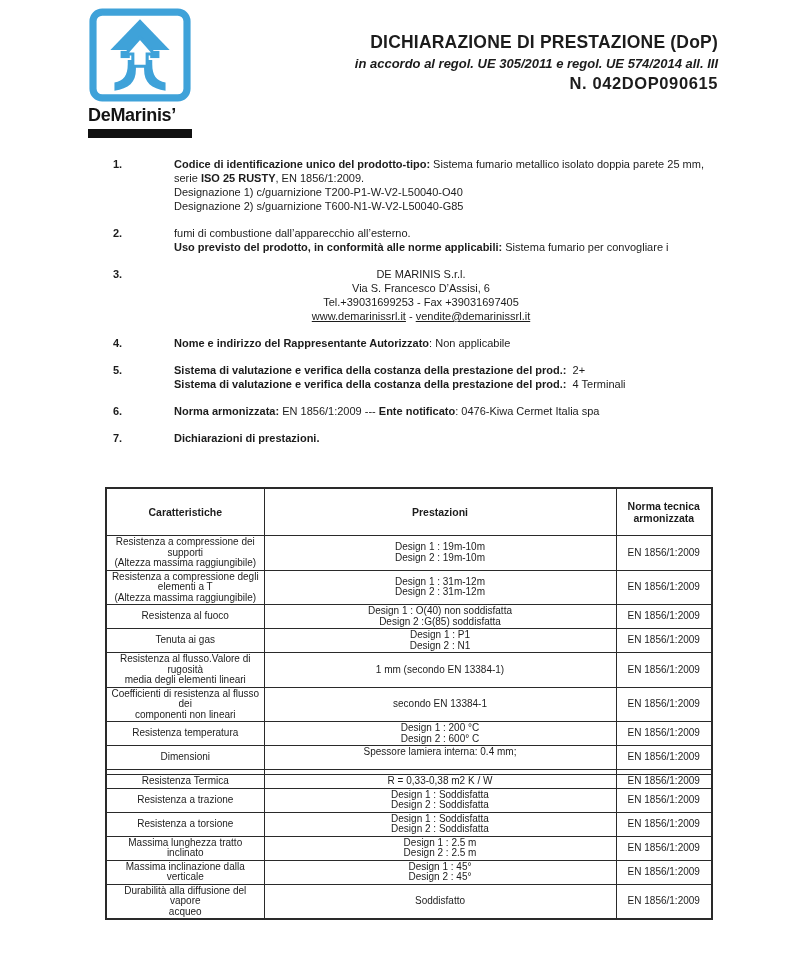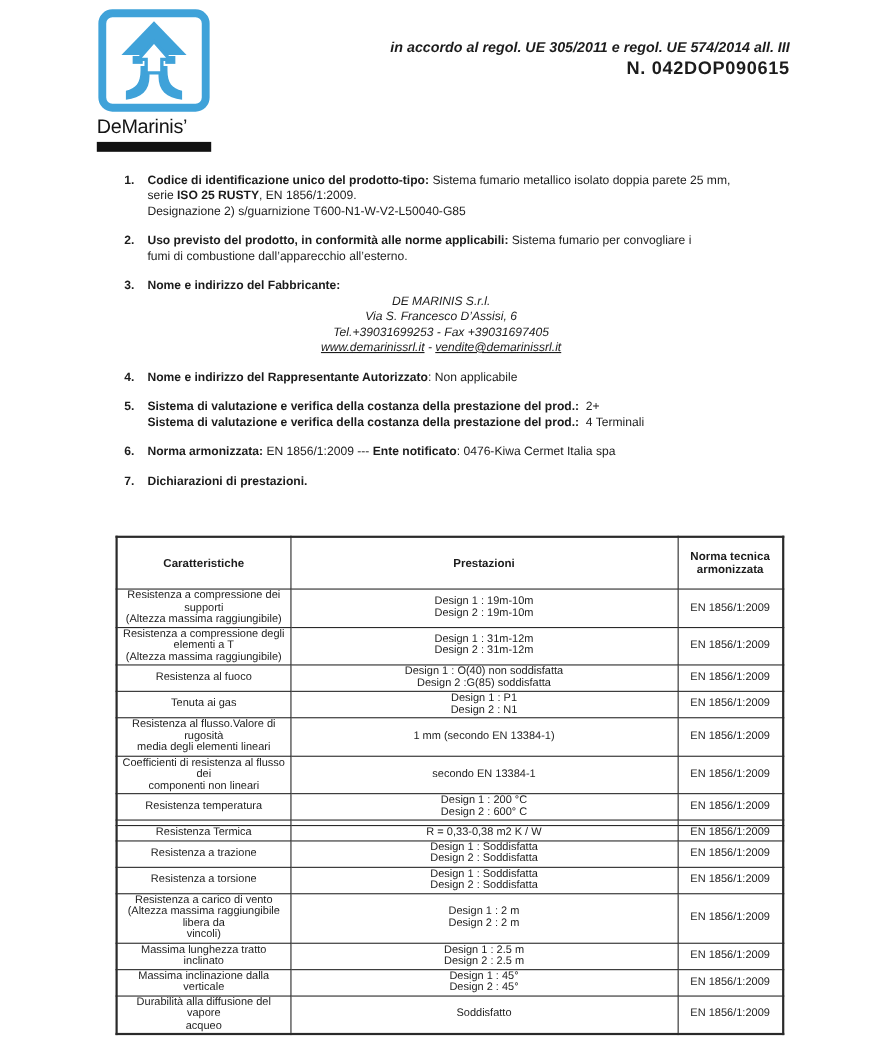--- a/index.html
+++ b/index.html
@@ -6,33 +6,33 @@
   .page {
     position:relative; width:800px; height:960px; margin:0 auto;
     background:#ffffff; overflow:hidden;
     font-family:"Liberation Sans","DejaVu Sans",sans-serif;
     color:#1c1c1c;
   }
   
   .top { position:absolute; top:8px; left:88px; right:82px; display:flex; }
   .logo { width:106px; flex:none; }
   .logo svg { display:block; }
-  .brand { font-weight:normal; font-size:18px; letter-spacing:-0.3px; color:#141414; margin-top:3px; white-space:nowrap; }
+  .brand { font-weight:bold; font-size:18px; letter-spacing:-0.3px; color:#141414; margin-top:3px; white-space:nowrap; }
   .brand-bar { height:9px; background:#111; margin-top:3px; width:104px; }
   .titles { margin-left:auto; text-align:right; padding-top:24px; }
   .doc-title { font-size:17.5px; font-weight:bold; letter-spacing:0.2px; }
   .doc-subtitle { font-size:13px; font-weight:bold; margin-top:3px;font-style:italic; }
   .doc-number { font-size:16.5px; font-weight:bold; margin-top:3px; letter-spacing:0.6px;text-align:right; }
   
   .list { position:absolute; top:157px; left:105px; right:88px; font-size:11px; line-height:14px; }
   .item { display:flex; margin-bottom:13px; }
   .inum { width:29px; flex:none; font-weight:bold; padding-left:8px; box-sizing:border-box; }
-  .ibody { flex:1; }
+  .ibody { flex:1;margin-left:40px; }
   .b { font-weight:bold; }
-  .addr { text-align:center; margin-right:44px;font-style:italic; }
+  .addr { text-align:center; margin-right:44px; }
   .link { text-decoration:underline; color:#1c1c1c; cursor:pointer; }
   
   .tablewrap { position:absolute; top:487px; left:105px; }
   table.perf { border-collapse:collapse; width:606px; table-layout:fixed;
                font-size:10px; line-height:10.5px; border:2px solid #2a2a2a; }
   table.perf th, table.perf td {
     border:1px solid #2a2a2a; text-align:center; vertical-align:middle;
     padding:1px 3px; white-space:pre-line; overflow:hidden;
   }
   table.perf th { font-weight:bold; font-size:10.5px; line-height:12px; height:44px;margin-left:19px; }
@@ -55,48 +55,49 @@
           <rect x="60" y="42" width="9" height="7"></rect>
           <path d="M46 51 V60 C46 73 39 79 25 81 V73 C34 71 38 66 38 55 V51 Z"></path>
           <path d="M54 51 V60 C54 73 61 79 75 81 V73 C66 71 62 66 62 55 V51 Z"></path>
         </g>
         <path d="M50 29 L36 45 H43 V57 H57 V45 H64 Z" fill="#ffffff" stroke-width="3" stroke="#3fa2d9"></path>
       </svg>
       <div class="brand">DeMarinis’</div>
       <div class="brand-bar"></div>
     </div>
     <div class="titles">
+      <div class="doc-title">DICHIARAZIONE DI PRESTAZIONE (DoP)</div>
       <div class="doc-subtitle">in accordo al regol. UE 305/2011 e regol. UE 574/2014 all. III</div>
       <div class="doc-number">N. 042DOP090615</div>
     </div>
   </div>
 
   <div class="list">
 
     <div class="item">
       <div class="inum">1.</div>
       <div class="ibody">
         <div><span class="b">Codice di identificazione unico del prodotto-tipo:</span><span> Sistema fumario metallico isolato doppia parete 25 mm,</span></div>
         <div><span>serie </span><span class="b">ISO 25 RUSTY</span><span>, EN 1856/1:2009.</span></div>
+        <div>Designazione 1) c/guarnizione T200-P1-W-V2-L50040-O40</div>
         <div>Designazione 2) s/guarnizione T600-N1-W-V2-L50040-G85</div>
       </div>
     </div>
 
     <div class="item">
       <div class="inum">2.</div>
       <div class="ibody">
+        <div>fumi di combustione dall’apparecchio all’esterno.</div>
         <div><span class="b">Uso previsto del prodotto, in conformità alle norme applicabili:</span><span> Sistema fumario per convogliare i</span></div>
-        <div>fumi di combustione dall’apparecchio all’esterno.</div>
       </div>
     </div>
 
     <div class="item">
       <div class="inum">3.</div>
       <div class="ibody">
-        <div class="b">Nome e indirizzo del Fabbricante:</div>
         <div class="addr">
           <div>DE MARINIS S.r.l.</div>
           <div>Via S. Francesco D’Assisi, 6</div>
           <div>Tel.+39031699253 - Fax +39031697405</div>
           <div><span class="link">www.demarinissrl.it</span><span> - </span><span class="link">vendite@demarinissrl.it</span></div>
         </div>
       </div>
     </div>
 
     <div class="item">
@@ -187,20 +188,26 @@
             <td>EN 1856/1:2009</td>
           </tr>
 
           <tr>
             <td>Resistenza temperatura</td>
             <td>Design 1 : 200 °C
 Design 2 : 600° C</td>
             <td>EN 1856/1:2009</td>
           </tr>
 
+          <tr>
+            <td>Dimensioni</td>
+            <td>Spessore lamiera interna: 0.4 mm;
+&nbsp;</td>
+            <td>EN 1856/1:2009</td>
+          </tr>
 
           <tr>
             <td></td>
             <td></td>
             <td></td>
           </tr>
 
           <tr>
             <td>Resistenza Termica</td>
             <td>R = 0,33-0,38 m2 K / W</td>
@@ -214,28 +221,20 @@
             <td>EN 1856/1:2009</td>
           </tr>
 
           <tr>
             <td>Resistenza a torsione</td>
             <td>Design 1 : Soddisfatta
 Design 2 : Soddisfatta</td>
             <td>EN 1856/1:2009</td>
           </tr>
 
-          <tr>
-            <td>Resistenza a carico di vento
-(Altezza massima raggiungibile libera da
-vincoli)</td>
-            <td>Design 1 : 2 m
-Design 2 : 2 m</td>
-            <td>EN 1856/1:2009</td>
-          </tr>
 
           <tr>
             <td>Massima lunghezza tratto inclinato</td>
             <td>Design 1 : 2.5 m
 Design 2  : 2.5 m</td>
             <td>EN 1856/1:2009</td>
           </tr>
 
           <tr>
             <td>Massima inclinazione dalla verticale</td>

